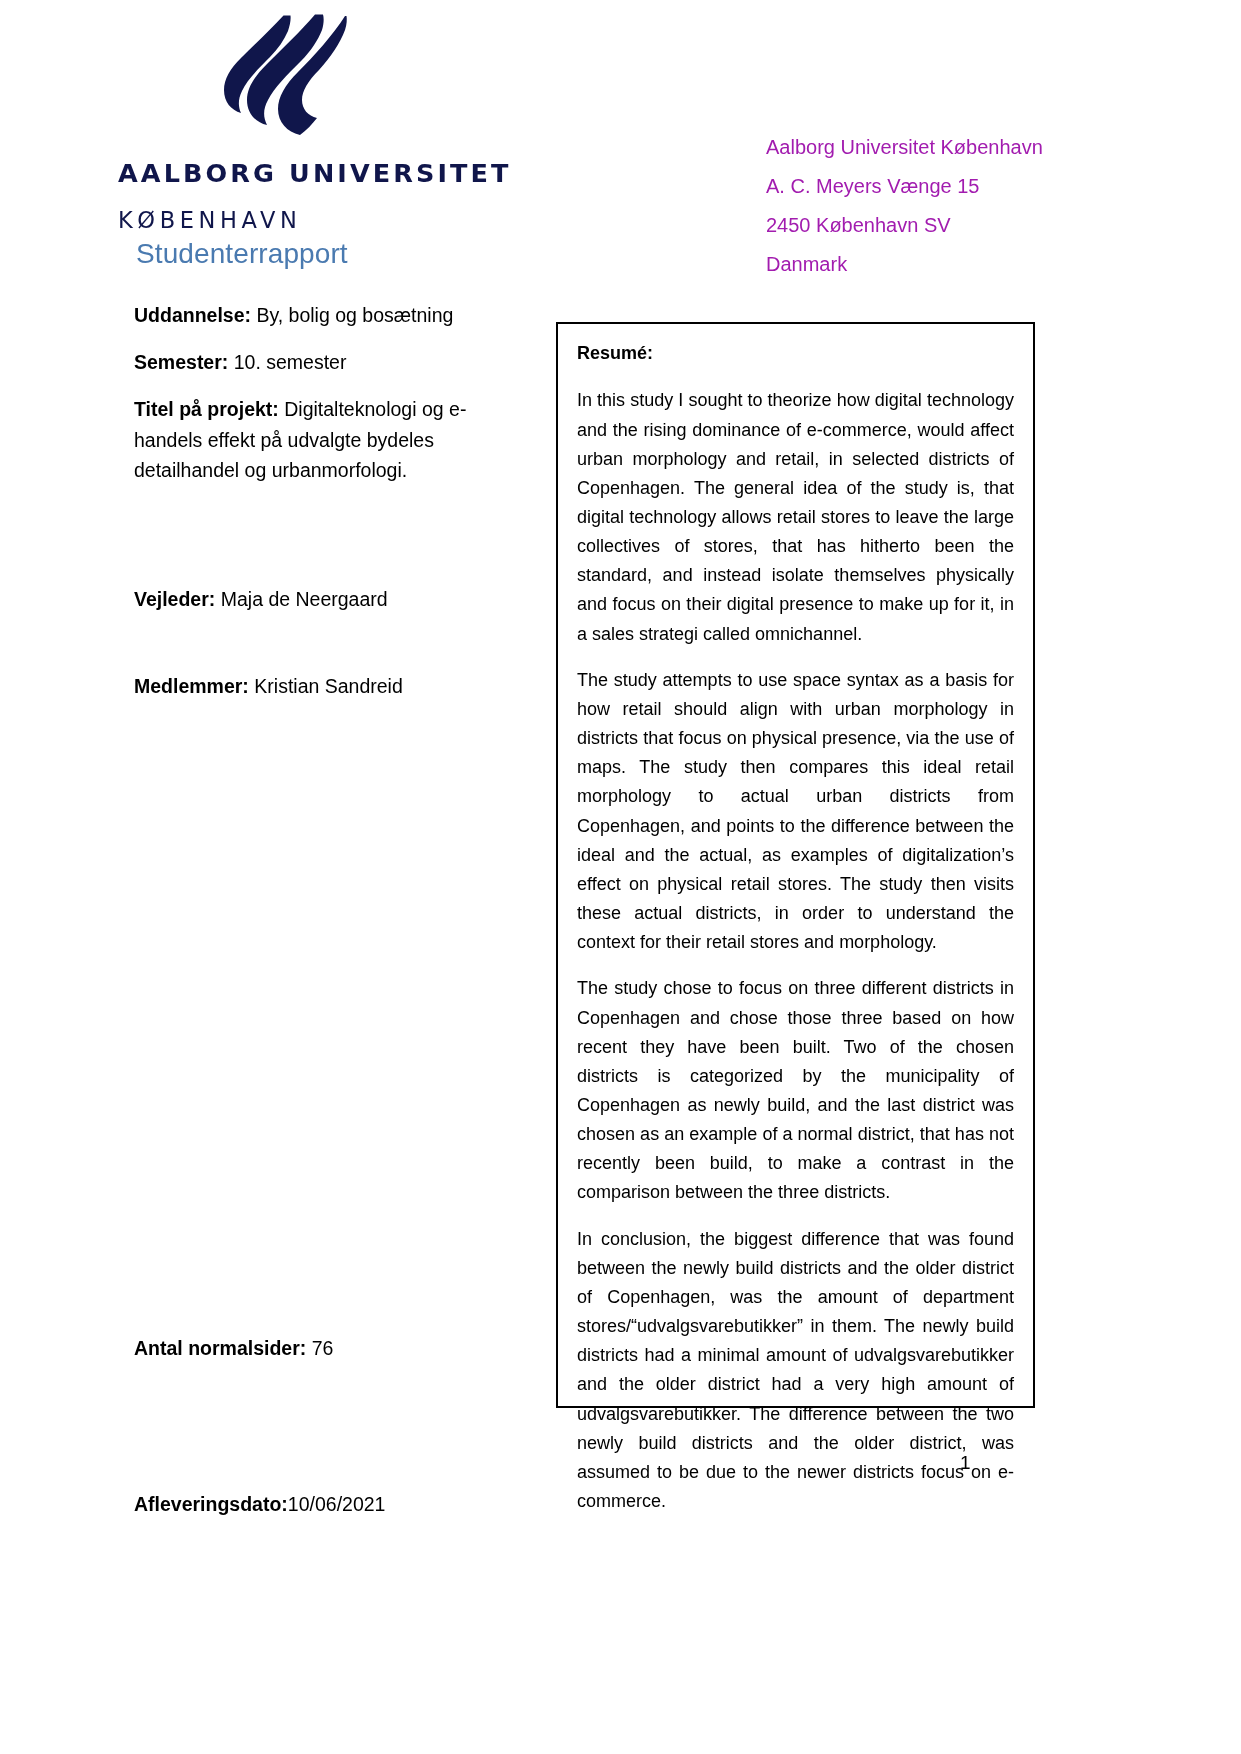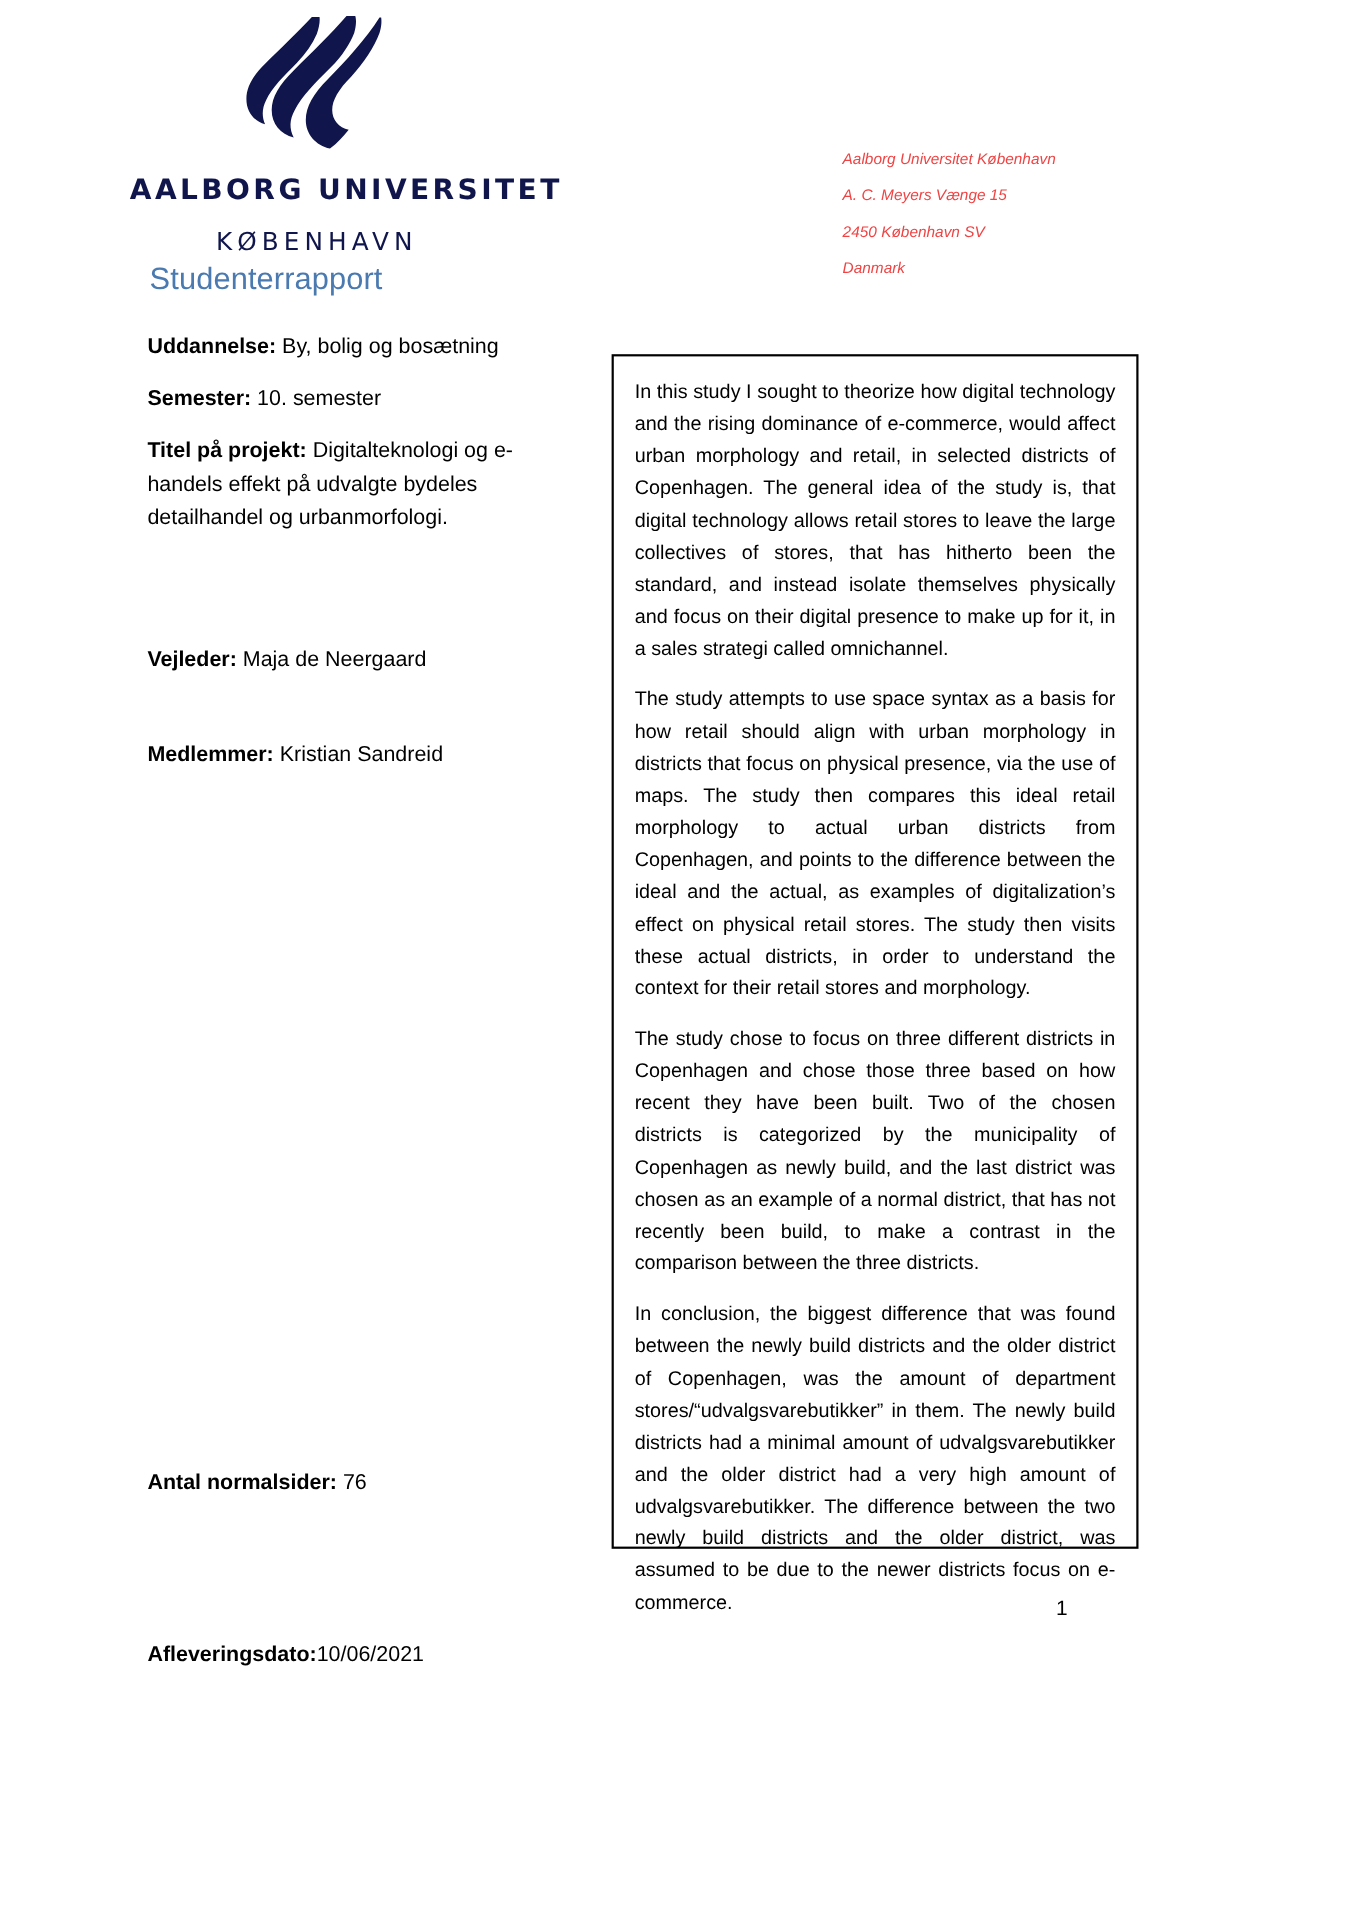--- a/index.html
+++ b/index.html
@@ -27,21 +27,21 @@
     width: 440px;
   }
   .logo-mark {
     width: 150px;
     height: 122px;
     margin-left: 82px;
     display: block;
   }
   .logo-wordmark {
     margin-top: 24px;
-    text-align: center;
+    text-align: left;
     width: 340px;
     margin-left: 0px;
   }
   .logo-line1 {
     font-family: "DejaVu Sans", sans-serif;
     font-weight: 700;
     font-size: 25.5px;
     letter-spacing: 3.1px;
     color: #10164b;
     line-height: 1.05;
@@ -69,25 +69,24 @@
 
   
   .address-block {
     position: absolute;
     left: 766px;
     top: 137px;
     width: 320px;
   }
   .address-line {
     font-family: "Liberation Sans", sans-serif;
-    font-size: 14px;
-    color: #ef4444;
+    font-size: 20px;
+    color: #a21caf;
     line-height: 1;
     margin-bottom: 19px;
-    font-style: italic;
   }
 
   
   .meta-col {
     position: absolute;
     left: 134px;
     top: 300px;
     width: 400px;
   }
   .meta-row {
@@ -213,20 +212,21 @@
     <div class="meta-row">
       <b>Antal normalsider:</b><span> 76</span>
     </div>
   </div>
 
   <div class="meta-final">
     <b>Afleveringsdato:</b><span>10/06/2021</span>
   </div>
 
   <div class="resume-box">
+    <div class="resume-title">Resumé:</div>
     <p class="resume-p">In this study I sought to theorize how digital technology and the rising dominance of e-commerce, would affect urban morphology and retail, in selected districts of Copenhagen. The general idea of the study is, that digital technology allows retail stores to leave the large collectives of stores, that has hitherto been the standard, and instead isolate themselves physically and focus on their digital presence to make up for it, in a sales strategi called omnichannel.</p>
     <p class="resume-p">The study attempts to use space syntax as a basis for how retail should align with urban morphology in districts that focus on physical presence, via the use of maps. The study then compares this ideal retail morphology to actual urban districts from Copenhagen, and points to the difference between the ideal and the actual, as examples of digitalization’s effect on physical retail stores. The study then visits these actual districts, in order to understand the context for their retail stores and morphology.</p>
     <p class="resume-p">The study chose to focus on three different districts in Copenhagen and chose those three based on how recent they have been built. Two of the chosen districts is categorized by the municipality of Copenhagen as newly build, and the last district was chosen as an example of a normal district, that has not recently been build, to make a contrast in the comparison between the three districts.</p>
     <p class="resume-p">In conclusion, the biggest difference that was found between the newly build districts and the older district of Copenhagen, was the amount of department stores/“udvalgsvarebutikker” in them. The newly build districts had a minimal amount of udvalgsvarebutikker and the older district had a very high amount of udvalgsvarebutikker. The difference between the two newly build districts and the older district, was assumed to be due to the newer districts focus on e-commerce.</p>
   </div>
 
   <div class="page-number">1</div>
 
 </div>
 

